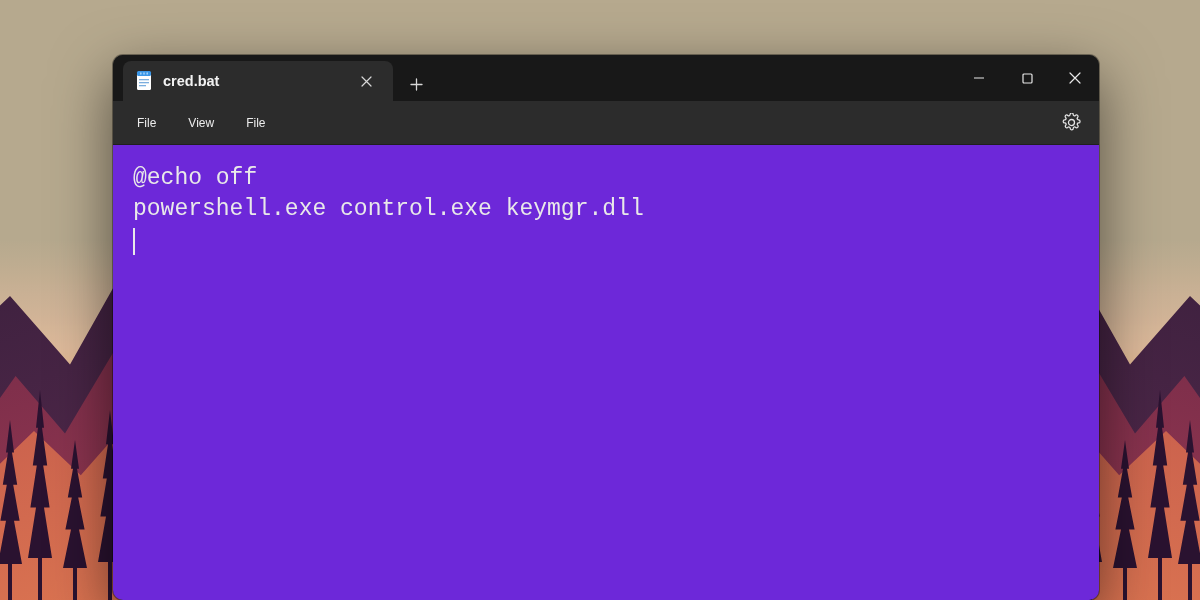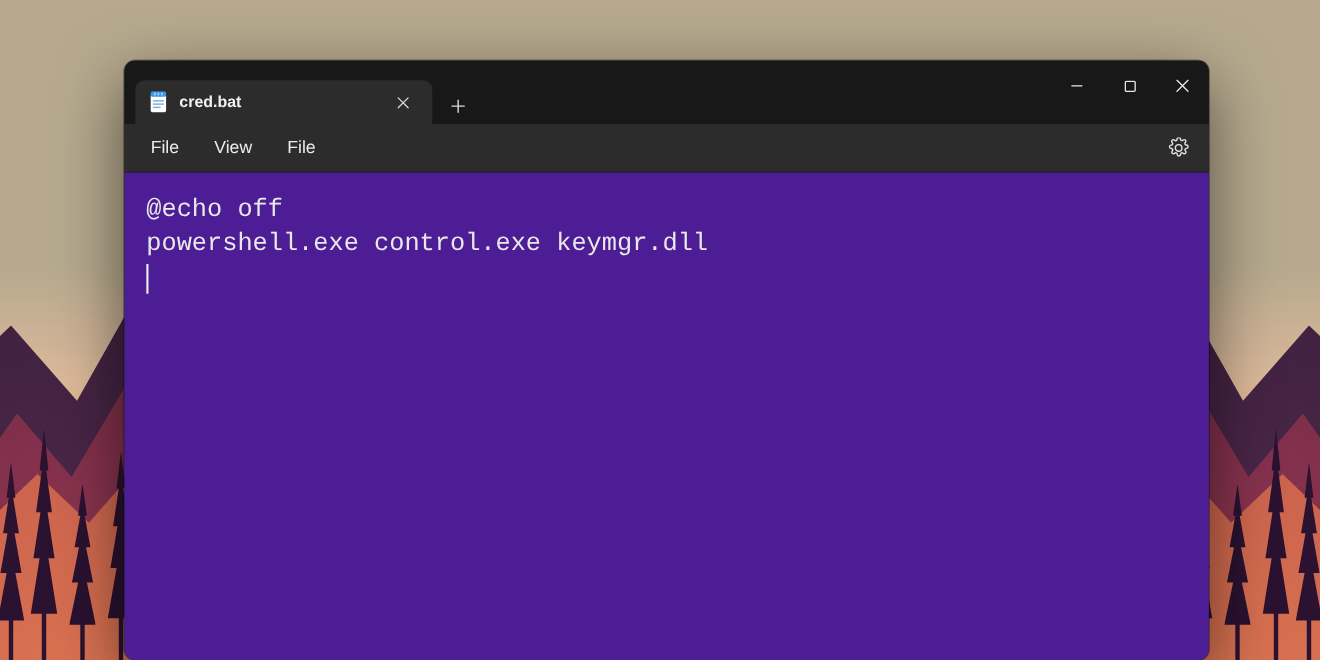--- a/index.html
+++ b/index.html
@@ -32,36 +32,36 @@
       position:absolute;
       top:55px; left:113px;
       width:986px; height:545px;
       background:#2c2c2c;
       border-radius:10px;
       box-shadow:0 20px 60px rgba(0,0,0,0.55), 0 0 0 1px rgba(0,0,0,.35);
       overflow:hidden;
       display:flex;
       flex-direction:column;
     }
-    .titlebar { height:58px; background:#181818; display:flex; align-items:stretch; }
+    .titlebar { height:46px; background:#181818; display:flex; align-items:stretch; }
     .tab-strip { display:flex; align-items:flex-end; flex:1; padding-left:10px; }
     .tab { display:flex; align-items:center; gap:10px; height:40px; margin-top:6px; padding:0 14px 0 12px; background:#2c2c2c; border-top-left-radius:8px; border-top-right-radius:8px; min-width:270px; position:relative; }
     .tab .app-icon { width:18px; height:22px; display:flex; align-items:center; justify-content:center; }
     .tab-title { color:#f2f2f2; font-size:14.5px; font-weight:600; flex:1; white-space:nowrap; overflow:hidden; text-overflow:ellipsis; }
     .tab-close { width:26px; height:26px; display:flex; align-items:center; justify-content:center; border-radius:4px; color:#d8d8d8; cursor:pointer; }
     .new-tab { width:34px; height:34px; margin:8px 0 0 6px; display:flex; align-items:center; justify-content:center; color:#d8d8d8; border-radius:5px; cursor:pointer; }
     .win-controls { display:flex; }
     .win-btn { width:48px; height:46px; display:flex; align-items:center; justify-content:center; color:#e8e8e8; cursor:pointer; }
 
     .menubar { height:44px; background:#2c2c2c; display:flex; align-items:center; padding:0 10px; gap:4px; position:relative; border-bottom:1px solid #1f1f1f;}
-    .menu-item { color:#ececec; font-size:16px; padding:8px 14px; border-radius:5px; cursor:pointer; }
+    .menu-item { color:#ececec; font-size:12px; padding:8px 14px; border-radius:5px; cursor:pointer; }
     .menu-spacer{ flex:1; }
     .settings-btn { width:36px; height:36px; display:flex; align-items:center; justify-content:center; color:#e4e4e4; border-radius:5px; cursor:pointer; }
 
-    .editor { flex:1; background:#4c1d95; padding:18px 20px; position:relative; }
+    .editor { flex:1; background:#6d28d9; padding:18px 20px; position:relative; }
     .editor-content { color:#e9e9e9; font-family:Consolas,"Courier New",monospace; font-size:23px; line-height:1.35; white-space:pre; }
     .caret { position:absolute; width:1.5px; height:27px; background:#e9e9e9; left:20px; top:83px; animation:blink 1s steps(1) infinite;}
     @keyframes blink { 50%{opacity:0;} }
 
     svg { display:block; }
   </style>
 </head>
 <body>
 
 <div class="sky"></div>

